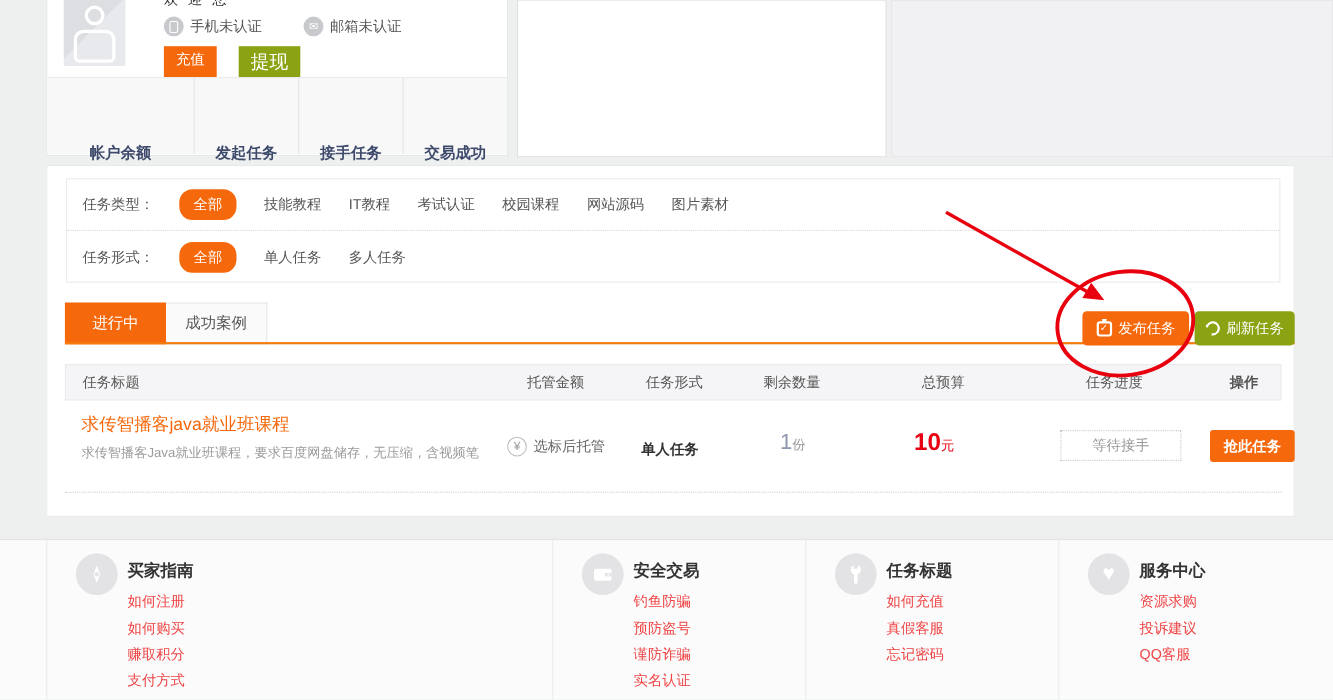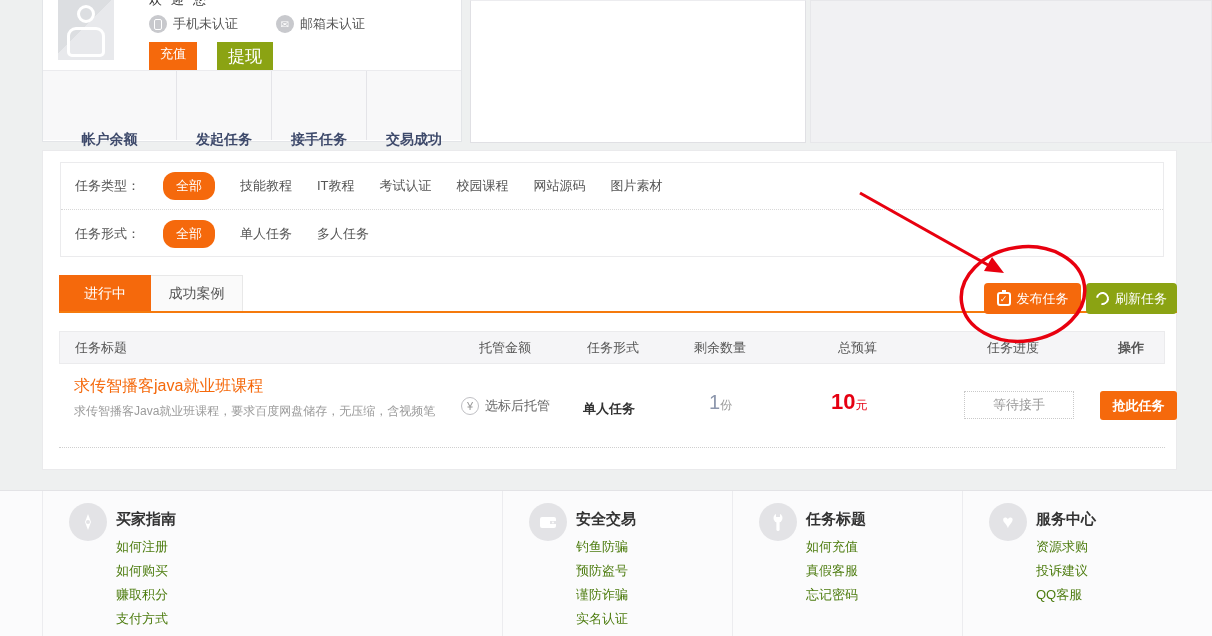--- a/index.html
+++ b/index.html
@@ -87,21 +87,21 @@
   .row-sep { position:absolute; left:16px; top:296px; width:1106px; border-top:1px dotted #cfcfcf; }
 
   
   .footer { position:absolute; left:0; top:490px; width:1212px; height:146px; background:#fbfbfc; border-top:1px solid #e3e3e6; }
   .f-col { position:absolute; top:0; width:230px; height:100%; border-left:1px solid #ececef; }
   .f-col1{ left:42px; } .f-col2{ left:272px; } .f-col3{ left:502px; } .f-col4{ left:732px; } .f-col5{ left:962px; }
   .f-icon { position:absolute; left:26px; top:12px; width:38px; height:38px; border-radius:50%; background:#e3e3e6;
     display:flex; align-items:center; justify-content:center; color:#fff; font-size:19px; }
   .f-title { position:absolute; left:73px; top:19px; font-size:15px; font-weight:bold; color:#333; }
   .f-links { position:absolute; left:73px; top:44px; }
-  .f-link { font-size:13px; color:#4d7c0f; line-height:24px; cursor:pointer; }
+  .f-link { font-size:13px; color:#ef4444; line-height:24px; cursor:pointer; }
 
   
   .annot { position:absolute; left:0; top:0; width:1212px; height:636px; pointer-events:none; z-index:50; }
 </style>
 </head>
 <body>
 
 <div class="page">
 
   <div class="user-panel">

